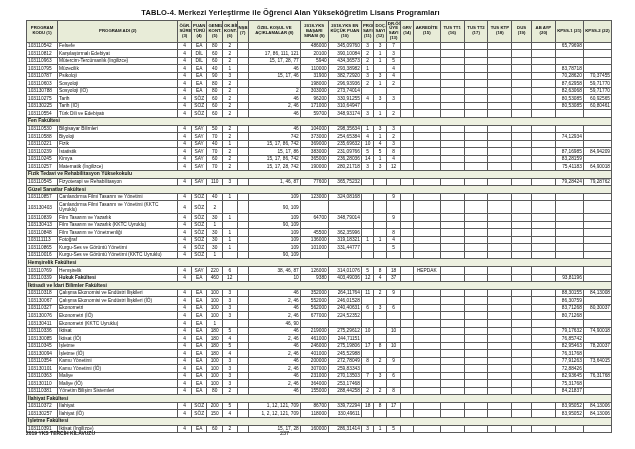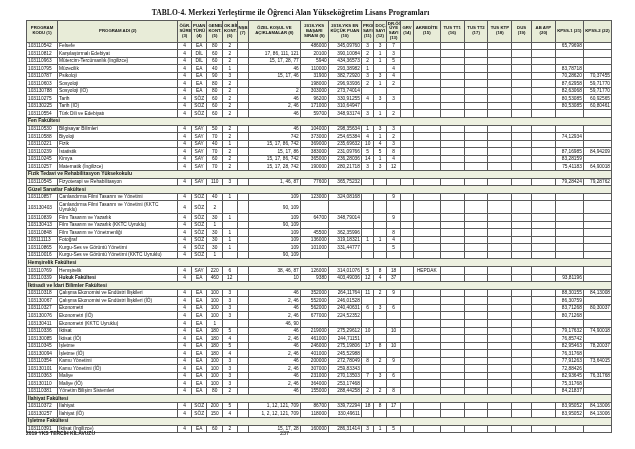--- a/index.html
+++ b/index.html
@@ -2,21 +2,21 @@
 <html><head>
 <meta charset="utf-8">
 <style>
   html,body{margin:0;padding:0;}
   body{
     width:635px;height:449px;background:#ffffff;position:relative;
     font-family:"Liberation Sans", sans-serif;color:#111;
   }
   .page-title{
     position:absolute;top:8px;left:0;width:581px;text-align:center;
-    font-size:7.5px;font-weight:bold;letter-spacing:.1px;font-family:Liberation Serif, serif;
+    font-size:7.5px;font-weight:bold;letter-spacing:.1px;
   }
   .table-wrap{position:absolute;left:26px;top:20px;width:586px;}
   table{border-collapse:collapse;table-layout:fixed;width:586px;}
   th,td{
     border:1px solid #5a5a5a;overflow:hidden;
     font-size:4.8px;line-height:1.15;padding:0.5px 1px;vertical-align:middle;
   }
   thead th{
     background:#e8ecd8;font-weight:bold;text-align:center;font-size:4.3px;
     height:18px;

